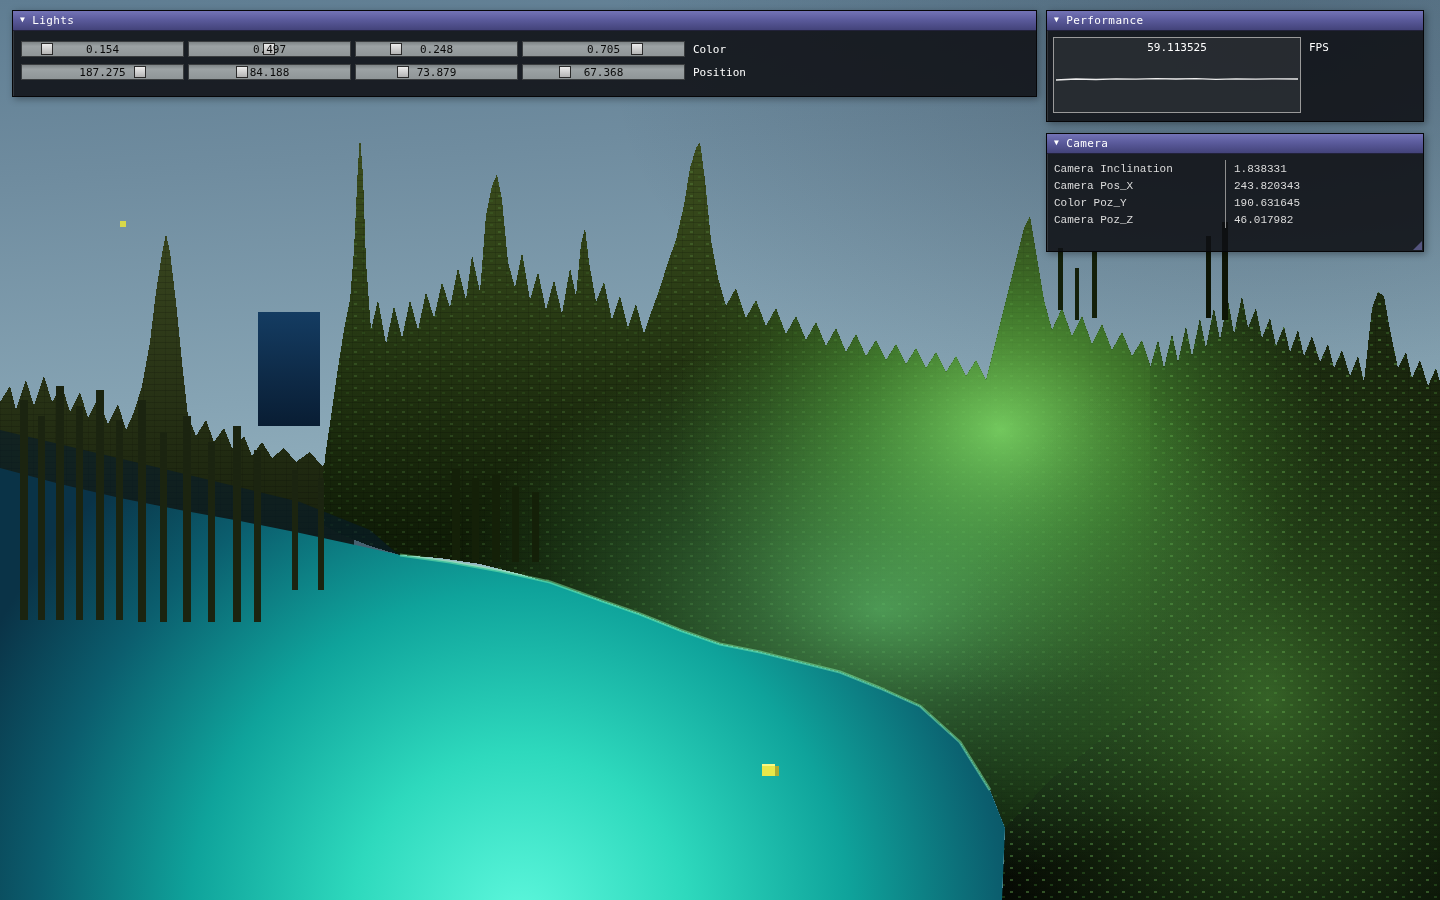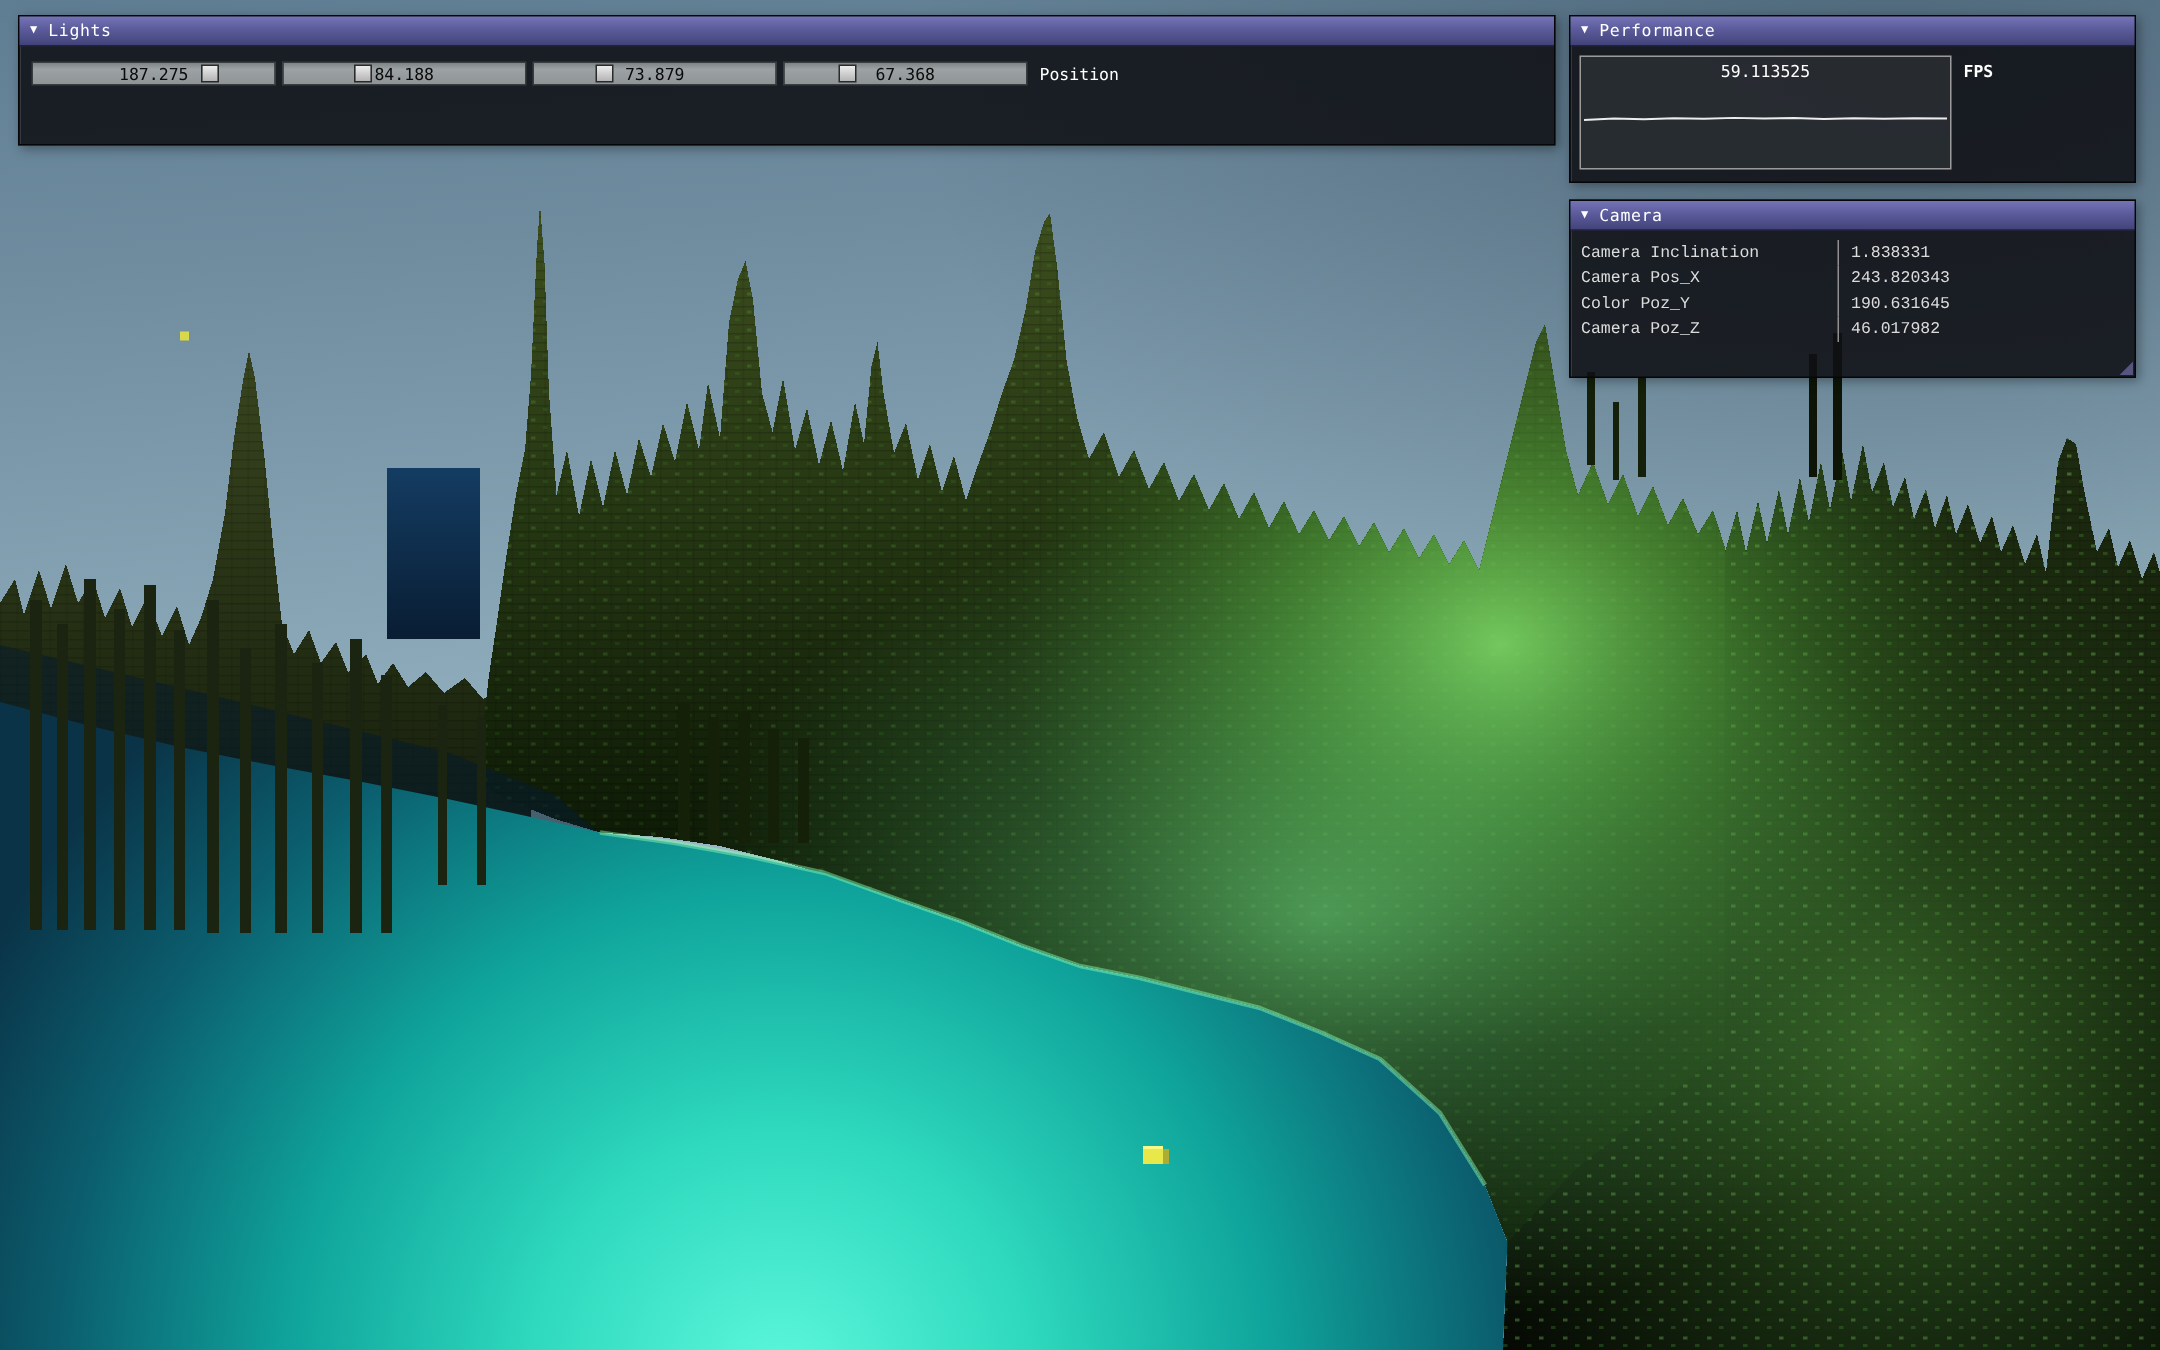--- a/index.html
+++ b/index.html
@@ -53,21 +53,21 @@
   .row-label{color:#fff;font-size:11px;margin-left:4px;white-space:nowrap;}
 
   
   .panel.perf{left:1046px;top:10px;width:378px;height:112px;}
   .graph{
     position:absolute;left:6px;top:26px;width:248px;height:76px;box-sizing:border-box;
     border:1px solid #9a9a9a;background:rgba(70,74,78,0.35);
   }
   .graph-value{position:absolute;top:3px;left:0;width:100%;text-align:center;color:#fff;font-size:11px;}
   .graph svg{position:absolute;inset:0;}
-  .fps-label{position:absolute;left:262px;top:30px;color:#fff;font-size:11px;font-weight:bold;}
+  .fps-label{position:absolute;left:262px;top:30px;color:#fff;font-size:11px;}
 
   
   .panel.camera{left:1046px;top:133px;width:378px;height:119px;}
   .cam-rows{padding-top:6px;font-size:11px;color:#dcdcdc;font-family:Liberation Mono, monospace;}
   .cam-row{display:flex;height:17px;align-items:center;}
   .cam-label{width:178px;padding-left:7px;box-sizing:border-box;}
   .cam-value{border-left:1px solid #8f8f8f;padding-left:8px;height:17px;display:flex;align-items:center;flex:1;}
   .grip{
     position:absolute;right:1px;bottom:1px;width:0;height:0;
     border-left:9px solid transparent;border-bottom:9px solid #55557f;
@@ -207,20 +207,39 @@
 </div>
 
 <div class="panel lights">
   <div class="titlebar">
     <span class="tri">▼</span>
     <span>Lights</span>
   </div>
   <div class="body">
     <div class="slider-row">
       <div class="slider">
+        <div class="handle" style="left: calc(15.4% - 6px);"></div>
+        <span class="sval">0.154</span>
+      </div>
+      <div class="slider">
+        <div class="handle" style="left: calc(49.7% - 6px);"></div>
+        <span class="sval">0.497</span>
+      </div>
+      <div class="slider">
+        <div class="handle" style="left: calc(24.8% - 6px);"></div>
+        <span class="sval">0.248</span>
+      </div>
+      <div class="slider">
+        <div class="handle" style="left: calc(70.5% - 6px);"></div>
+        <span class="sval">0.705</span>
+      </div>
+      <span class="row-label">Color</span>
+    </div>
+    <div class="slider-row">
+      <div class="slider">
         <div class="handle" style="left: calc(73.2% - 6px);"></div>
         <span class="sval">187.275</span>
       </div>
       <div class="slider">
         <div class="handle" style="left: calc(32.9% - 6px);"></div>
         <span class="sval">84.188</span>
       </div>
       <div class="slider">
         <div class="handle" style="left: calc(28.9% - 6px);"></div>
         <span class="sval">73.879</span>

